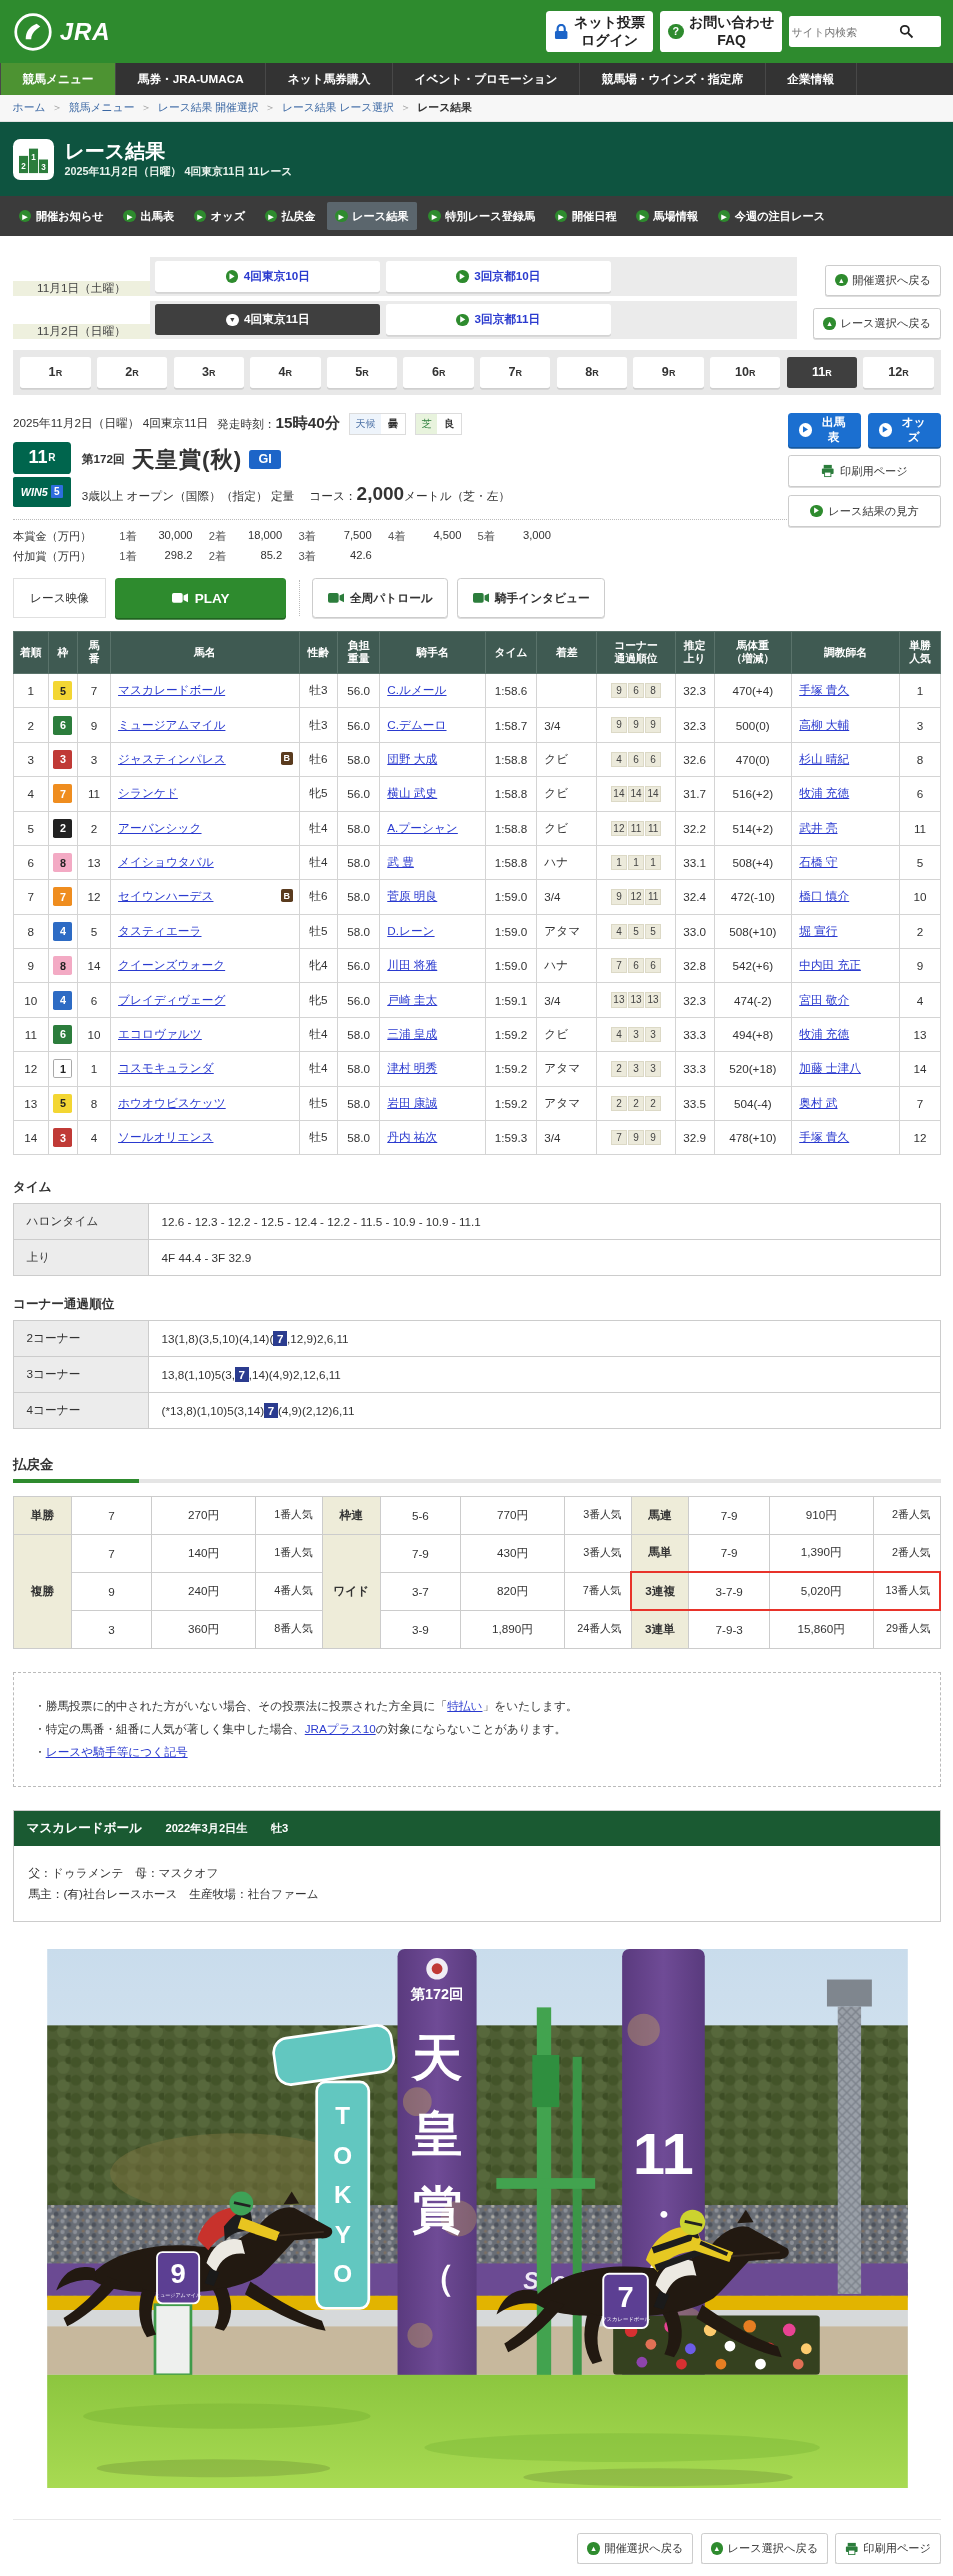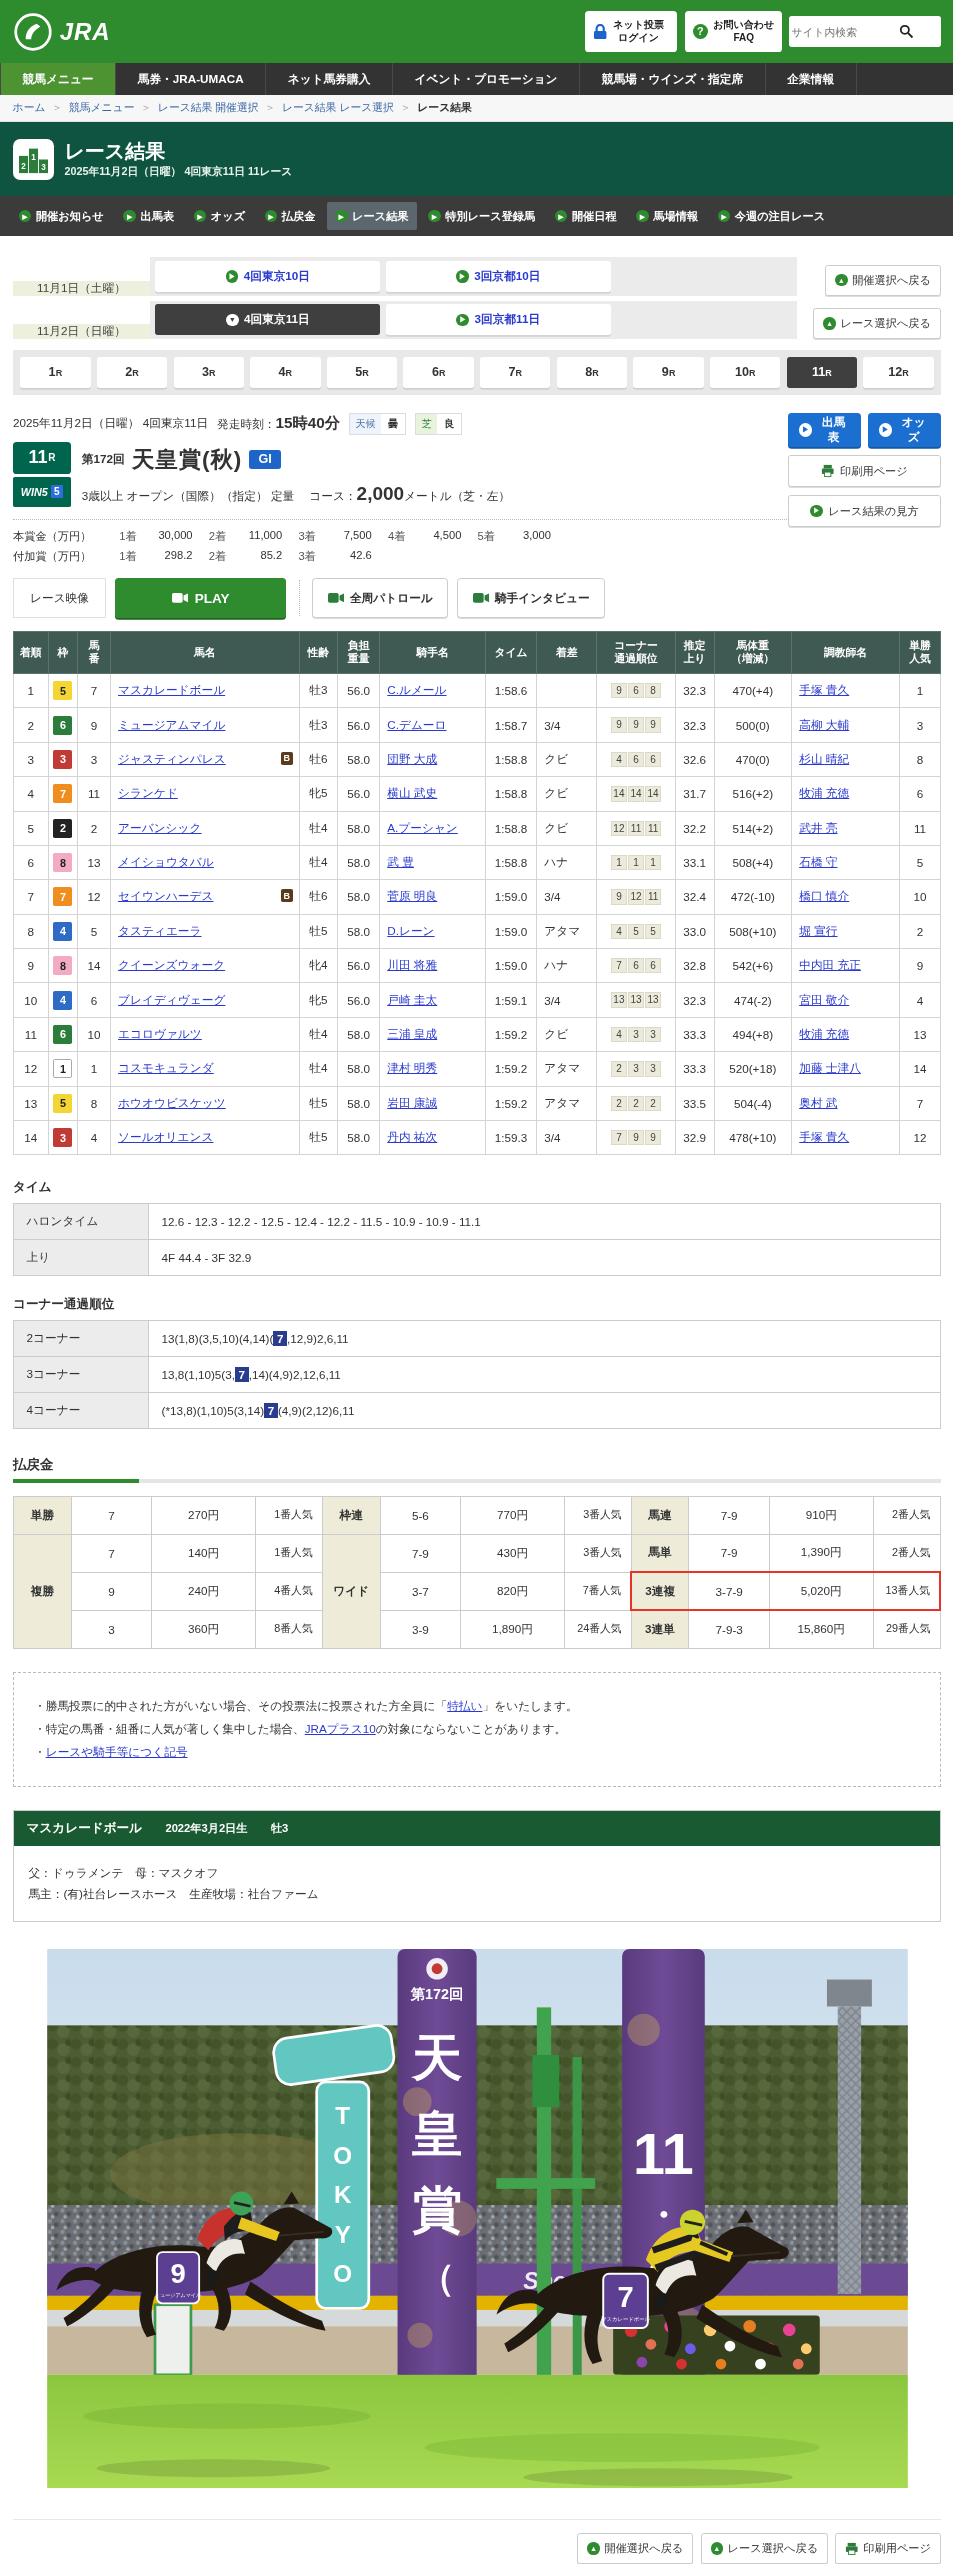--- a/index.html
+++ b/index.html
@@ -6,21 +6,21 @@
 body{width:954px;background:#fff;font-family:"Liberation Sans","DejaVu Sans",sans-serif;color:#333;font-size:11.7px}
 a{cursor:pointer;text-decoration:none}
 .lnk{color:#2a3acf;text-decoration:underline}
 
 .site-header{background:#2e8b2e;height:63px;display:flex;align-items:center;padding:0 12.6px}
 .logo{display:flex;align-items:center;gap:7.2px;color:#fff}
 .logo-txt{font-size:24px;font-weight:bold;letter-spacing:0.9px;font-style:italic}
 .hdr-right{margin-left:auto;display:flex;gap:7.2px;align-items:center}
 .hdr-btn{background:#fff;border:none;border-radius:3.6px;height:41px;min-width:92px;display:flex;align-items:center;gap:5.4px;padding:0 8px;cursor:pointer}
 .hdr-btn .2l{display:flex;flex-direction:column}
-.hdr-btn-txt{display:flex;flex-direction:column;align-items:center;line-height:1.25;font-size:10px;font-weight:bold;color:#222}
+.hdr-btn-txt{display:flex;flex-direction:column;align-items:center;line-height:1.25;font-size:14px;font-weight:bold;color:#222}
 .qmark{width:15.3px;height:15.3px;border-radius:50%;background:#2e8b2e;color:#fff;font-size:10.8px;font-weight:bold;display:inline-flex;align-items:center;justify-content:center}
 .searchbox{background:#fff;border-radius:2.7px;height:31px;display:flex;align-items:center;padding:0 2px;width:152px}
 .searchbox input{border:none;outline:none;width:108px;font-size:10.8px;color:#333}
 
 .global-nav{background:#333;display:flex;height:32px}
 .global-nav a{color:#fff;font-size:11.7px;font-weight:bold;display:flex;align-items:center;padding:0 21.6px;border-right:0.9px solid #484848;height:100%}
 .global-nav a:first-child{border-left:0.9px solid #484848}
 .global-nav a.active{background:#4d9332}
 
 .breadcrumb{background:#f7f7f7;border-bottom:0.9px solid #e2e2e2;height:27px;display:flex;align-items:center;padding:0 12.6px;font-size:10.8px}
@@ -377,21 +377,21 @@
           <span class="gdot">▶</span>
           <span>レース結果の見方</span>
         </button>
     </div>
     <div class="prize">
       <div class="prize-row">
           <span class="plab">本賞金（万円）</span>
         <span class="prk">1着</span>
           <span class="pam">30,000</span>
         <span class="prk">2着</span>
-          <span class="pam">11,000</span>
+          <span class="pam">18,000</span>
         <span class="prk">3着</span>
           <span class="pam">7,500</span>
         <span class="prk">4着</span>
           <span class="pam">4,500</span>
         <span class="prk">5着</span>
           <span class="pam">3,000</span>
       </div>
       <div class="prize-row">
           <span class="plab">付加賞（万円）</span>
         <span class="prk">1着</span>

